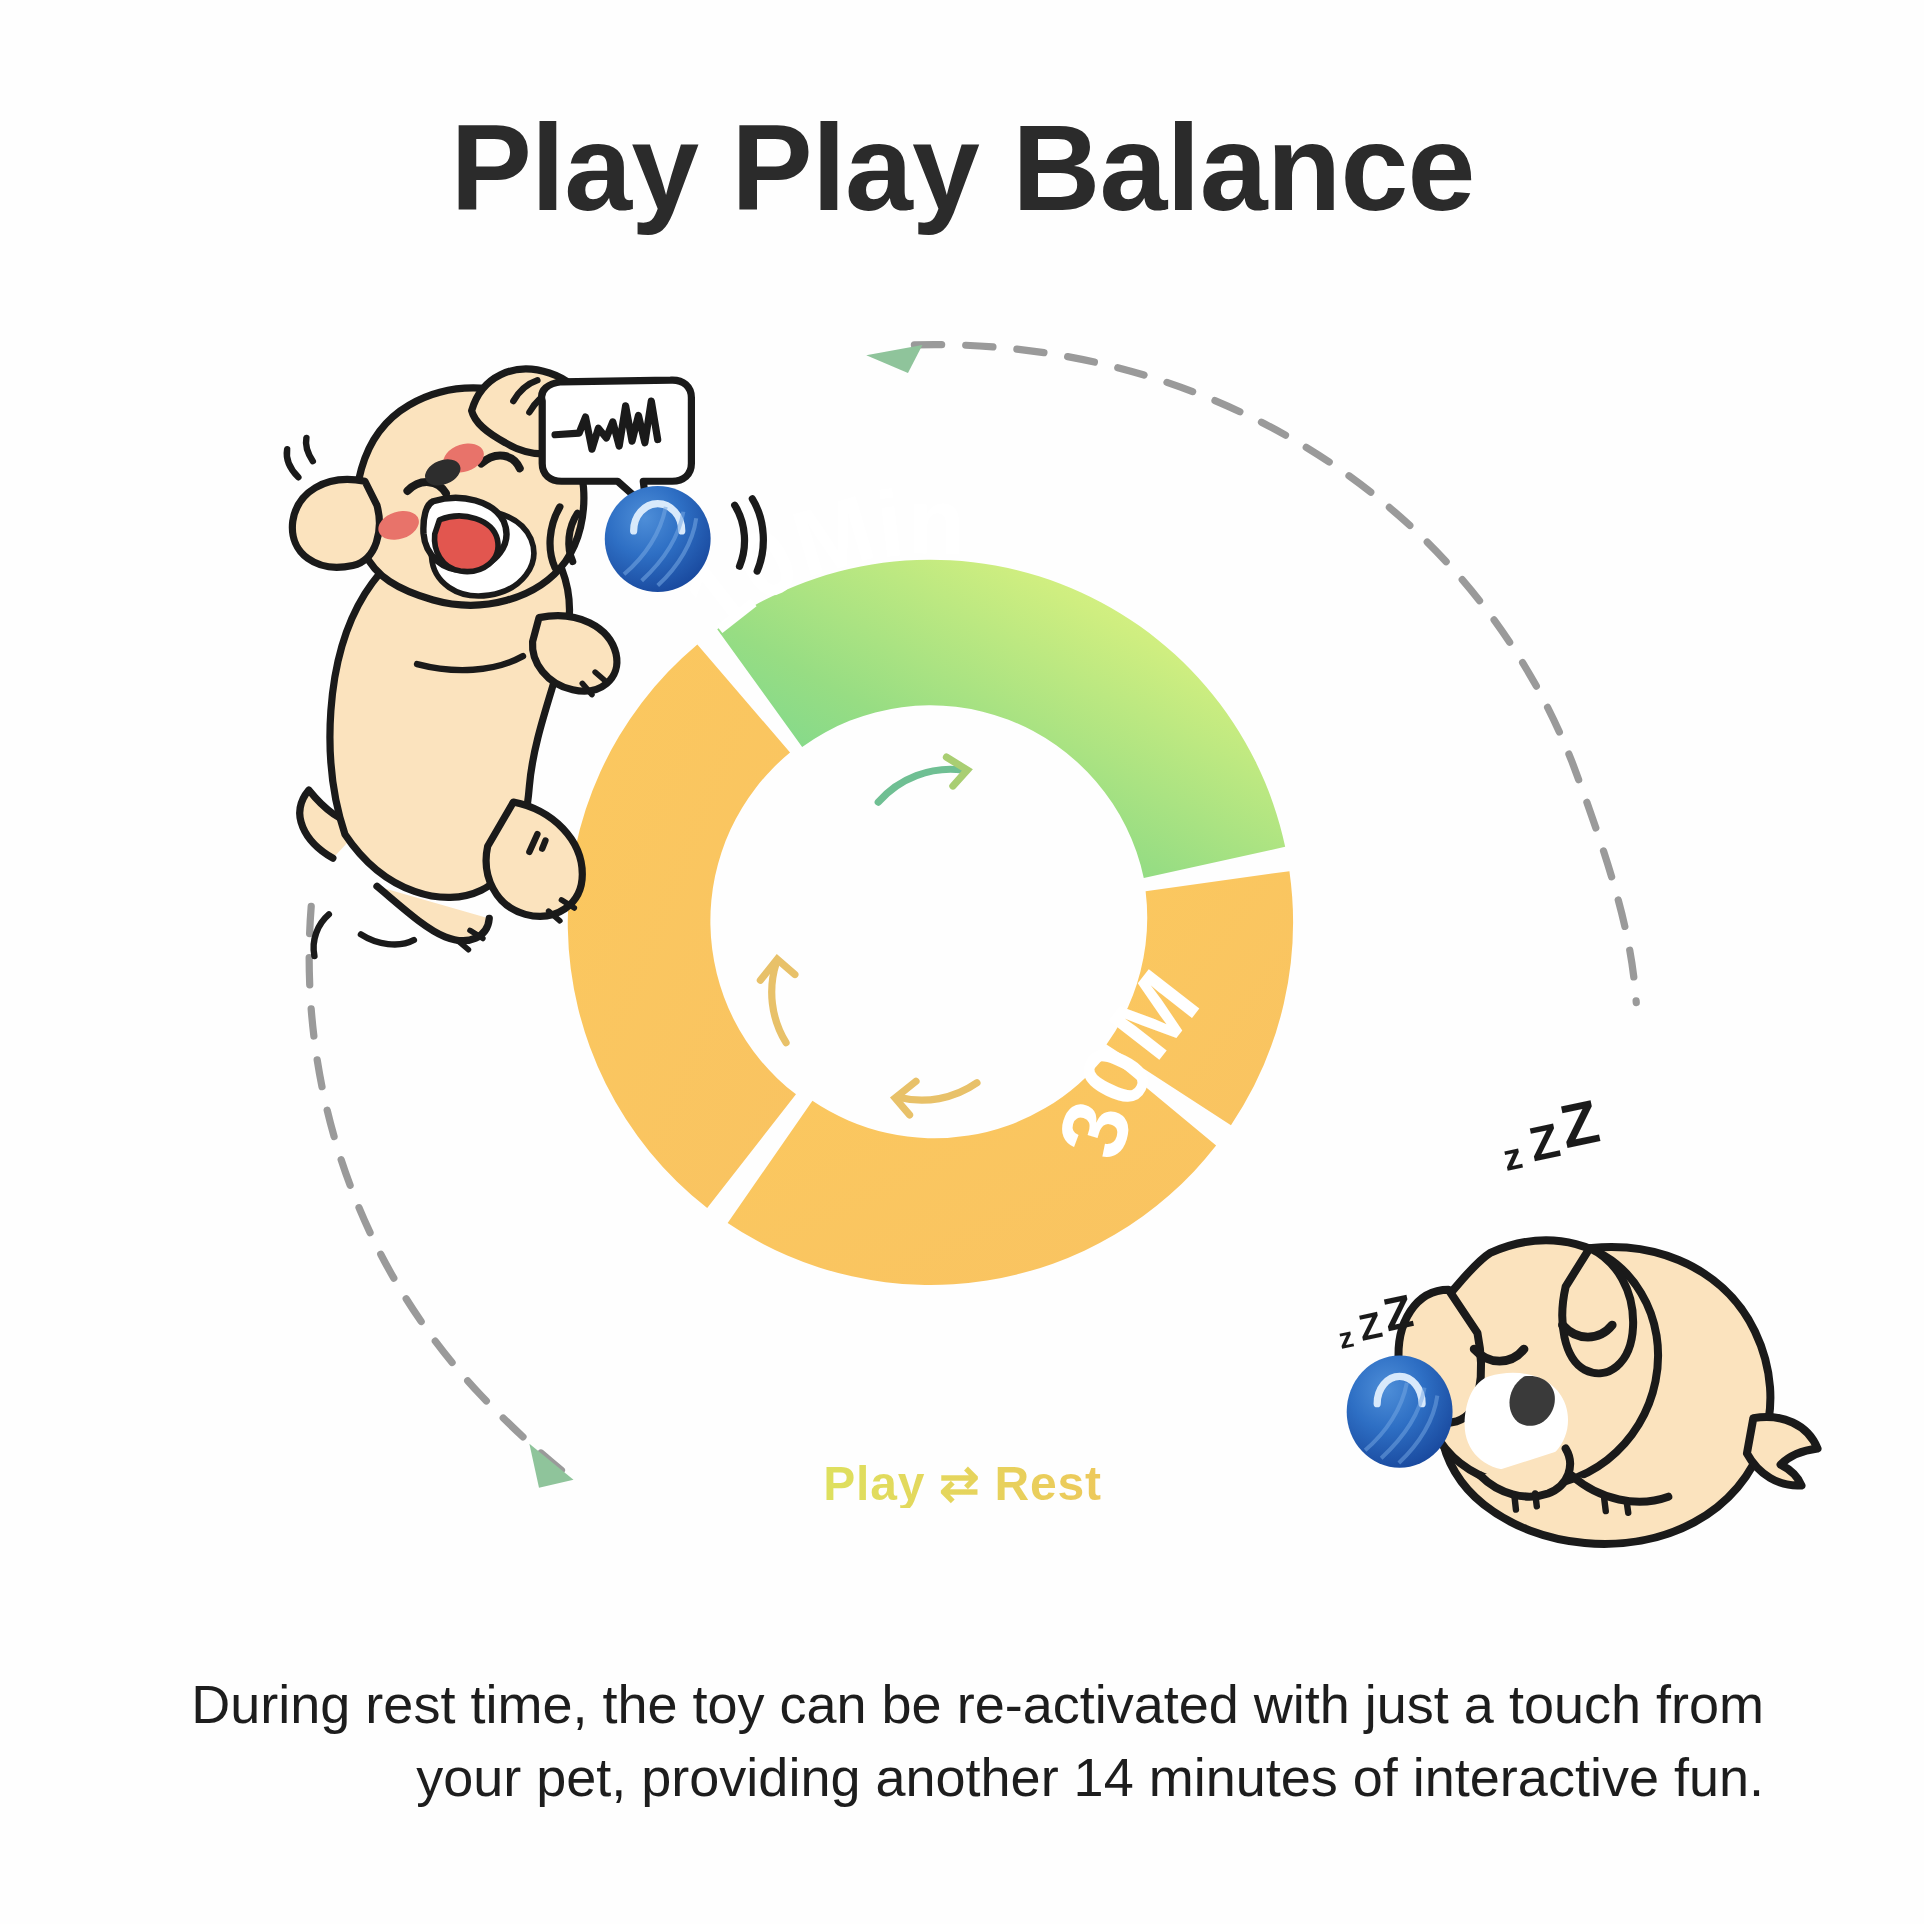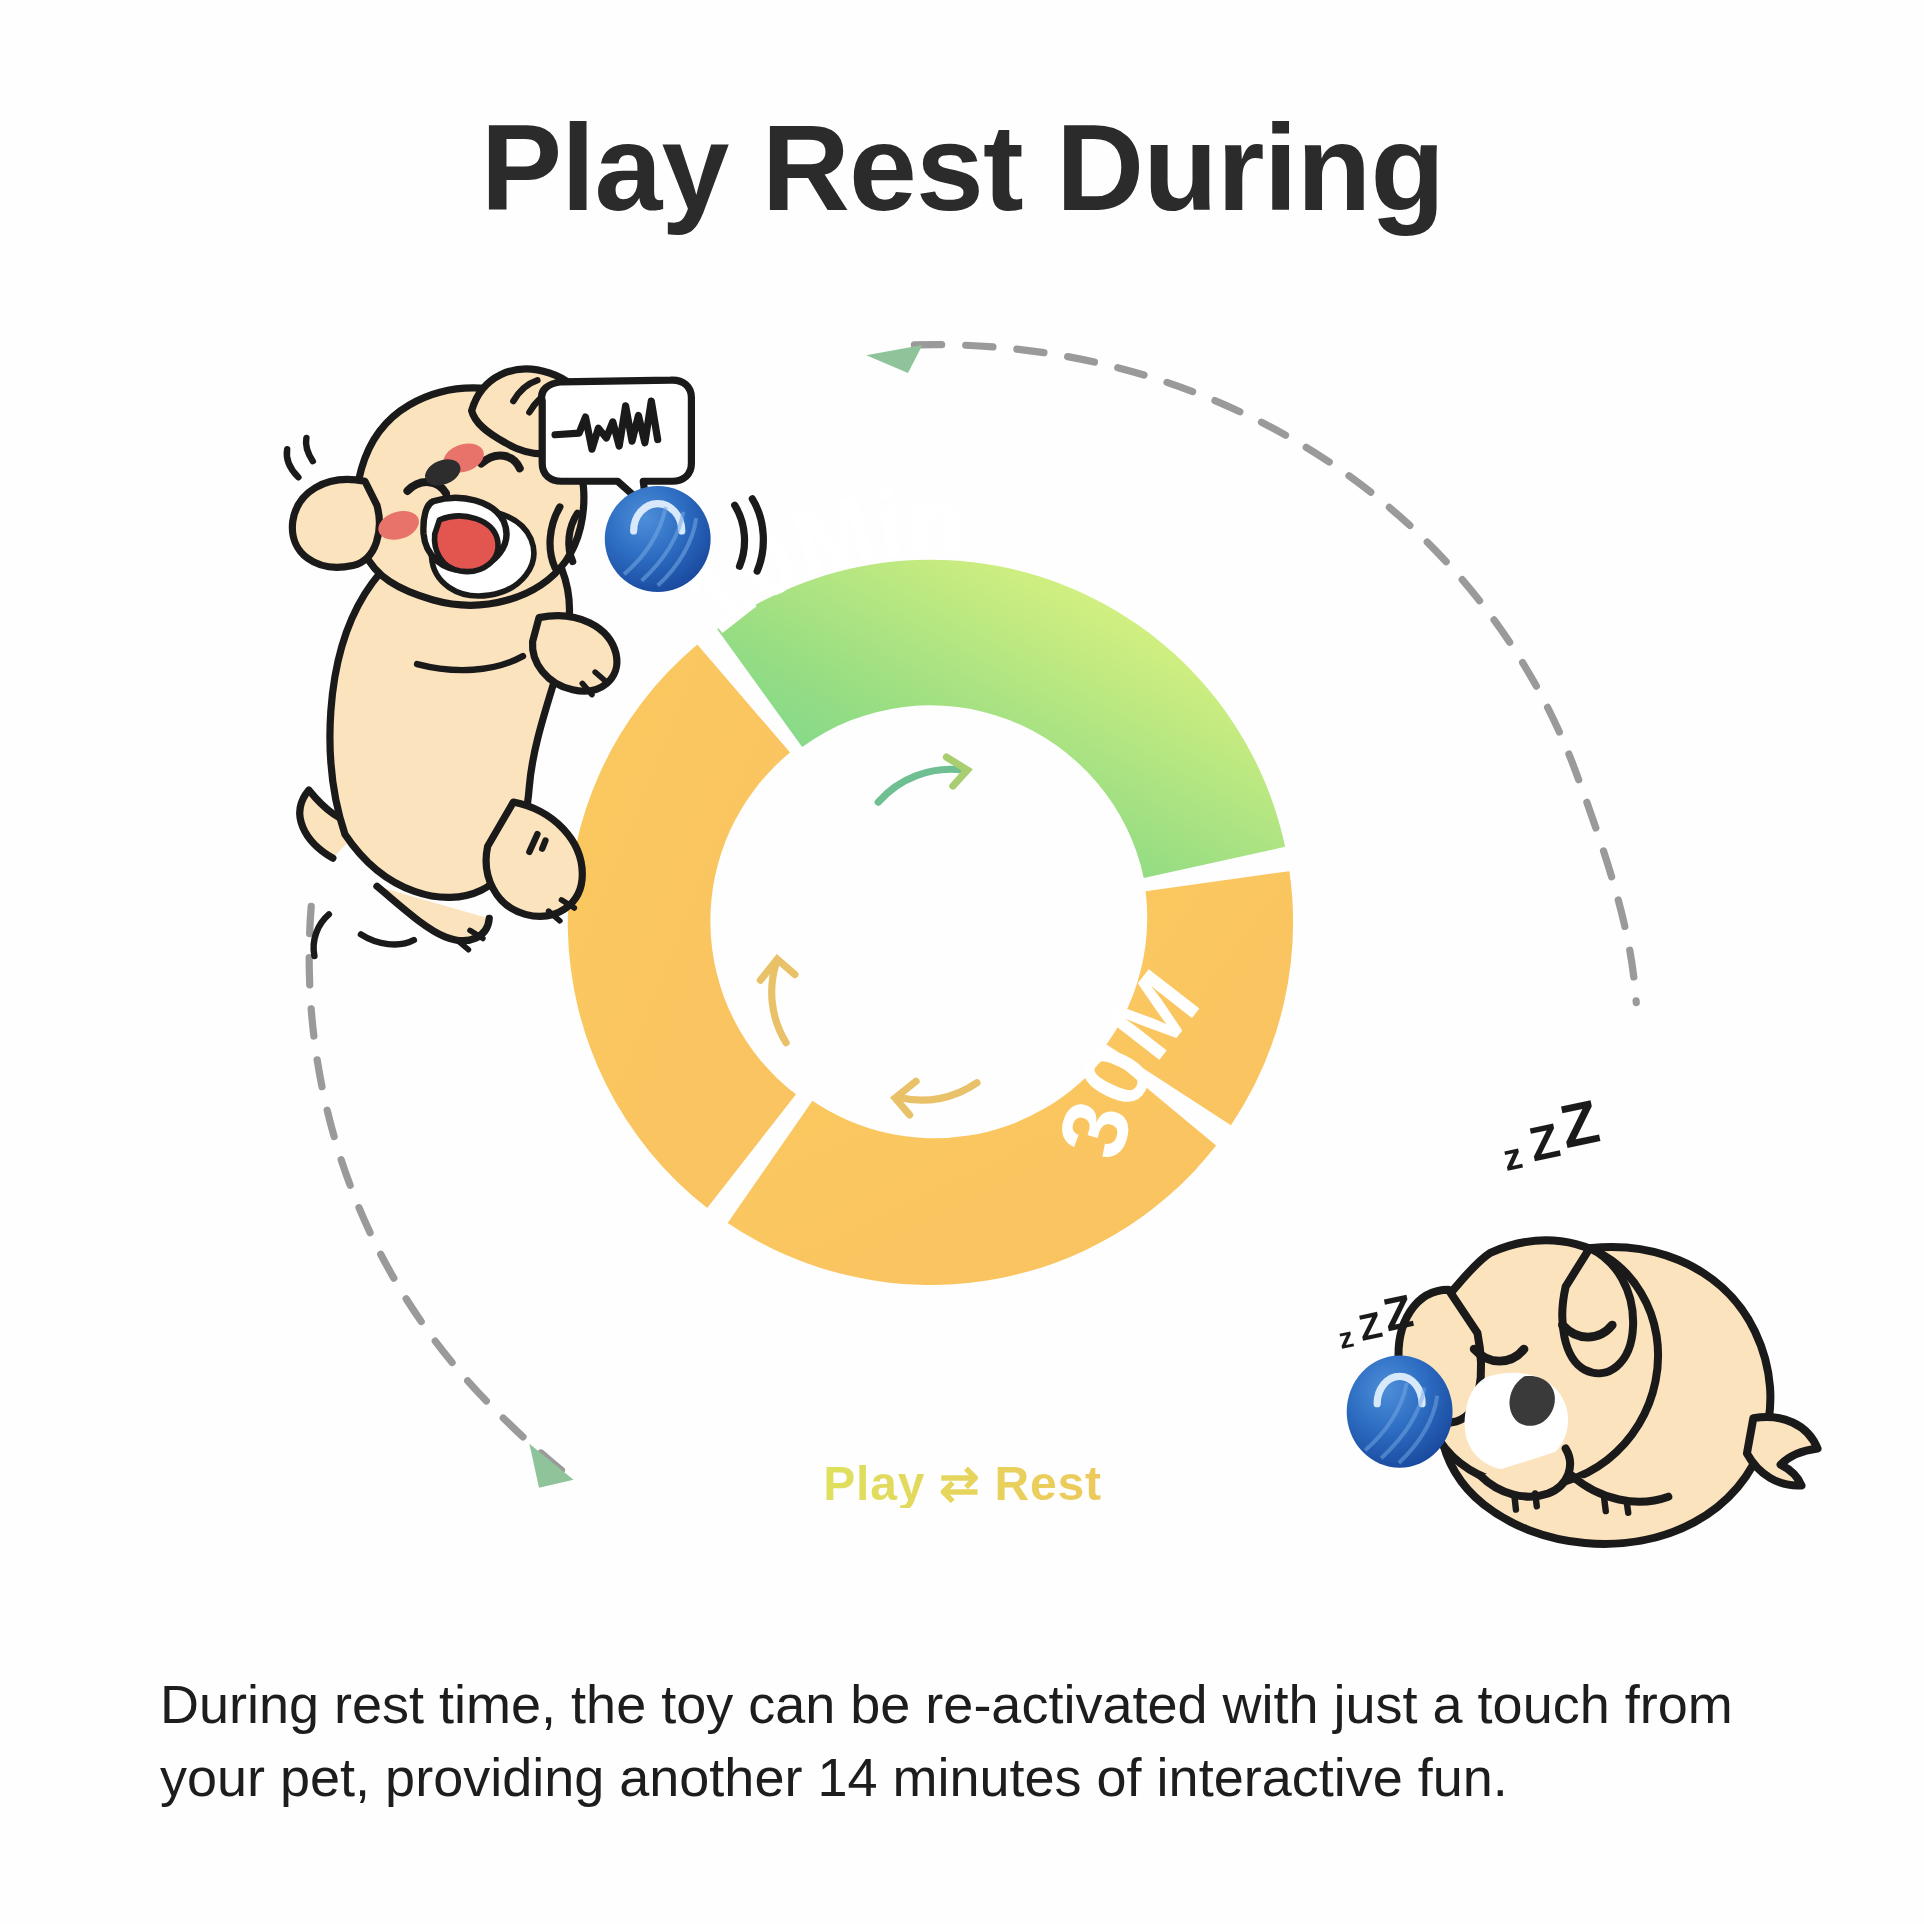--- a/index.html
+++ b/index.html
@@ -33,35 +33,35 @@
     background:linear-gradient(90deg,#4FC08D 0%,#8FD66A 18%,#D9E85F 38%,#F2C15A 62%,#F8B95E 80%,#F6C46A 100%);
     -webkit-background-clip:text;
     background-clip:text;
     color:transparent;
     -webkit-text-fill-color:transparent;
   }
 
   
   #caption{
     position:absolute;left:160px;top:1668px;width:1604px;
-    text-align:left;
+    text-align:right;
     font-size:54px;
     line-height:1.36;
     color:#1d1d1d;
     font-family:"Liberation Sans", sans-serif;
   }
 
   .svg-layer{position:absolute;left:0;top:0;width:1925px;height:1925px;pointer-events:none;}
 </style>
 </head>
 <body>
 
 <div id="stage">
 
-  <div id="title">Play Rest During</div>
+  <div id="title">Play Play Balance</div>
 
   <svg class="svg-layer" viewBox="0 0 2400 2400">
     <defs>
 
       <linearGradient id="greenGrad" x1="0" y1="1" x2="1" y2="0">
         <stop offset="0%" stop-color="#62D39A"></stop>
         <stop offset="40%" stop-color="#97DD83"></stop>
         <stop offset="75%" stop-color="#CFEE80"></stop>
         <stop offset="100%" stop-color="#E8F88F"></stop>
       </linearGradient>

